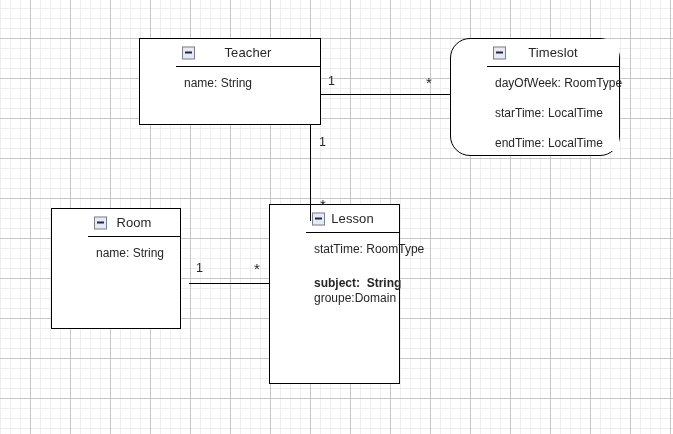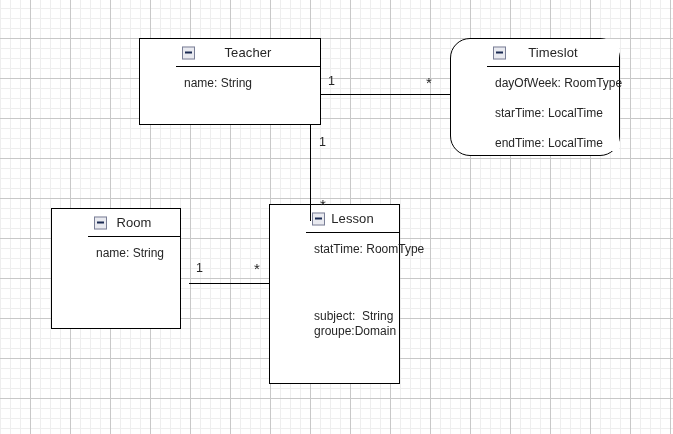--- a/index.html
+++ b/index.html
@@ -76,21 +76,22 @@
     color: #262626;
     padding: 0 0 0 8px;
     line-height: 15px;
     margin-bottom: 15px;
     white-space: pre;
   }
   .attr.tight {
     margin-bottom: 0;
   }
   .attr.gap-before {
-    margin-top: 52px;
+    margin-top: 19px;
+    font-weight: bold;
   }
 
   
   .line-h {
     position: absolute;
     height: 0;
     border-top: 1.6px solid #000000;
   }
   .line-v {
     position: absolute;

